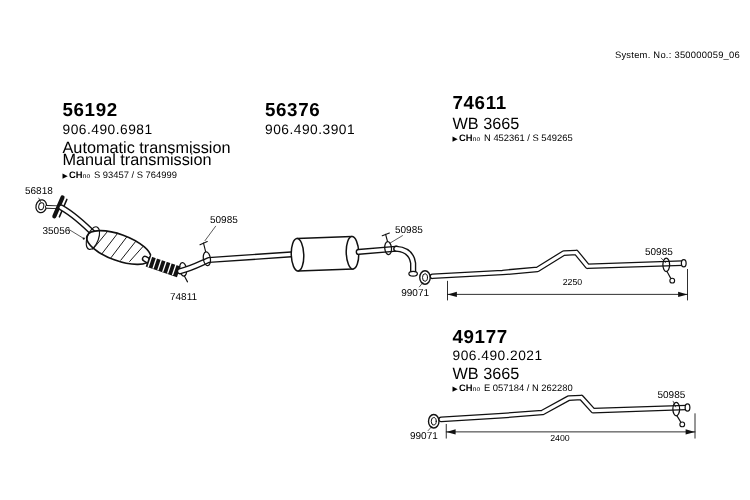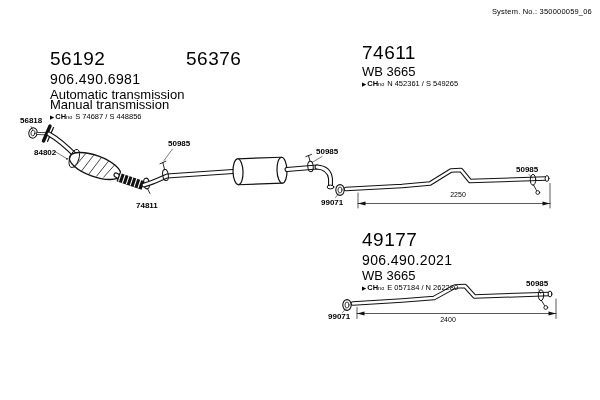--- a/index.html
+++ b/index.html
@@ -1,29 +1,29 @@
 <!DOCTYPE html>
 <html><head>
 <meta charset="utf-8">
 <style>
   html,body{margin:0;padding:0;background:#fff;}
   .stage{position:relative;width:600px;height:352px;background:#fff;overflow:hidden;
-         font-family:"Liberation Sans",sans-serif;color:#000;}
+         font-family:"Liberation Sans",sans-serif;color:#000;margin-top:32px;}
   .abs{position:absolute;}
   .sysno{font-size:7.5px;letter-spacing:.2px;white-space:nowrap;}
   .grp{white-space:nowrap;}
-  .grp .pn{font-size:19px;font-weight:normal;letter-spacing:.5px;}
-  .grp .ref{font-size:14px;letter-spacing:.4px;margin-top:1px;}
+  .grp .pn{font-size:15px;font-weight:bold;letter-spacing:.5px;}
+  .grp .ref{font-size:11px;letter-spacing:.4px;margin-top:1px;}
   .grp .note{font-size:13px;line-height:10px;}
   .grp .note.first{margin-top:3px;}
   .grp .ch{font-size:7.5px;margin-top:2px;display:flex;align-items:baseline;}
   .chm{font-size:5.5px;margin-right:1px;}
   .chl{font-weight:bold;}
   .chs{font-size:5.5px;margin-right:3px;}
-  .callout{font-size:8px;font-weight:bold;white-space:nowrap;}
+  .callout{font-size:8px;font-weight:normal;white-space:nowrap;}
   .dim{font-size:7px;width:26px;text-align:center;}
   svg{display:block;}
 </style>
 </head>
 <body>
 
 <div class="stage">
 
   <svg class="abs" style="left:0;top:0" width="600" height="400" viewBox="0 0 600 400">
     <g stroke="#111" fill="none" stroke-linejoin="round" stroke-linecap="round">
@@ -140,26 +140,27 @@
 
   <div class="abs grp" style="left:50px;top:48px">
     <div class="pn">56192</div>
     <div class="ref">906.490.6981</div>
     <div class="note first">Automatic transmission</div>
     <div class="note">Manual transmission</div>
     <div class="ch">
       <span class="chm">▶</span>
         <span class="chl">CH</span>
         <span class="chs">no</span>
-        <span>S 74687 / S 448856</span>
+        <span>S 93457 / S 764999</span>
     </div>
   </div>
 
-  <div class="abs grp" style="left:186px;top:48px">
+  <div class="abs grp" style="left:212px;top:48px">
     <div class="pn">56376</div>
+    <div class="ref">906.490.3901</div>
   </div>
 
   <div class="abs grp" style="left:362px;top:42px">
     <div class="pn">74611</div>
     <div class="note first">WB 3665</div>
     <div class="ch">
       <span class="chm">▶</span>
         <span class="chl">CH</span>
         <span class="chs">no</span>
         <span>N 452361 / S 549265</span>
@@ -172,21 +173,21 @@
     <div class="note first">WB 3665</div>
     <div class="ch">
       <span class="chm">▶</span>
         <span class="chl">CH</span>
         <span class="chs">no</span>
         <span>E 057184 / N 262280</span>
     </div>
   </div>
 
   <div class="abs callout" style="left:20px;top:116px">56818</div>
-  <div class="abs callout" style="left:34px;top:148px">84802</div>
+  <div class="abs callout" style="left:34px;top:148px">35056</div>
   <div class="abs callout" style="left:168px;top:139px">50985</div>
   <div class="abs callout" style="left:136px;top:201px">74811</div>
   <div class="abs callout" style="left:316px;top:147px">50985</div>
   <div class="abs callout" style="left:321px;top:198px">99071</div>
   <div class="abs callout" style="left:516px;top:165px">50985</div>
   <div class="abs callout" style="left:328px;top:312px">99071</div>
   <div class="abs callout" style="left:526px;top:279px">50985</div>
 
   <div class="abs dim" style="left:445px;top:191px">2250</div>
   <div class="abs dim" style="left:435px;top:316px">2400</div>

